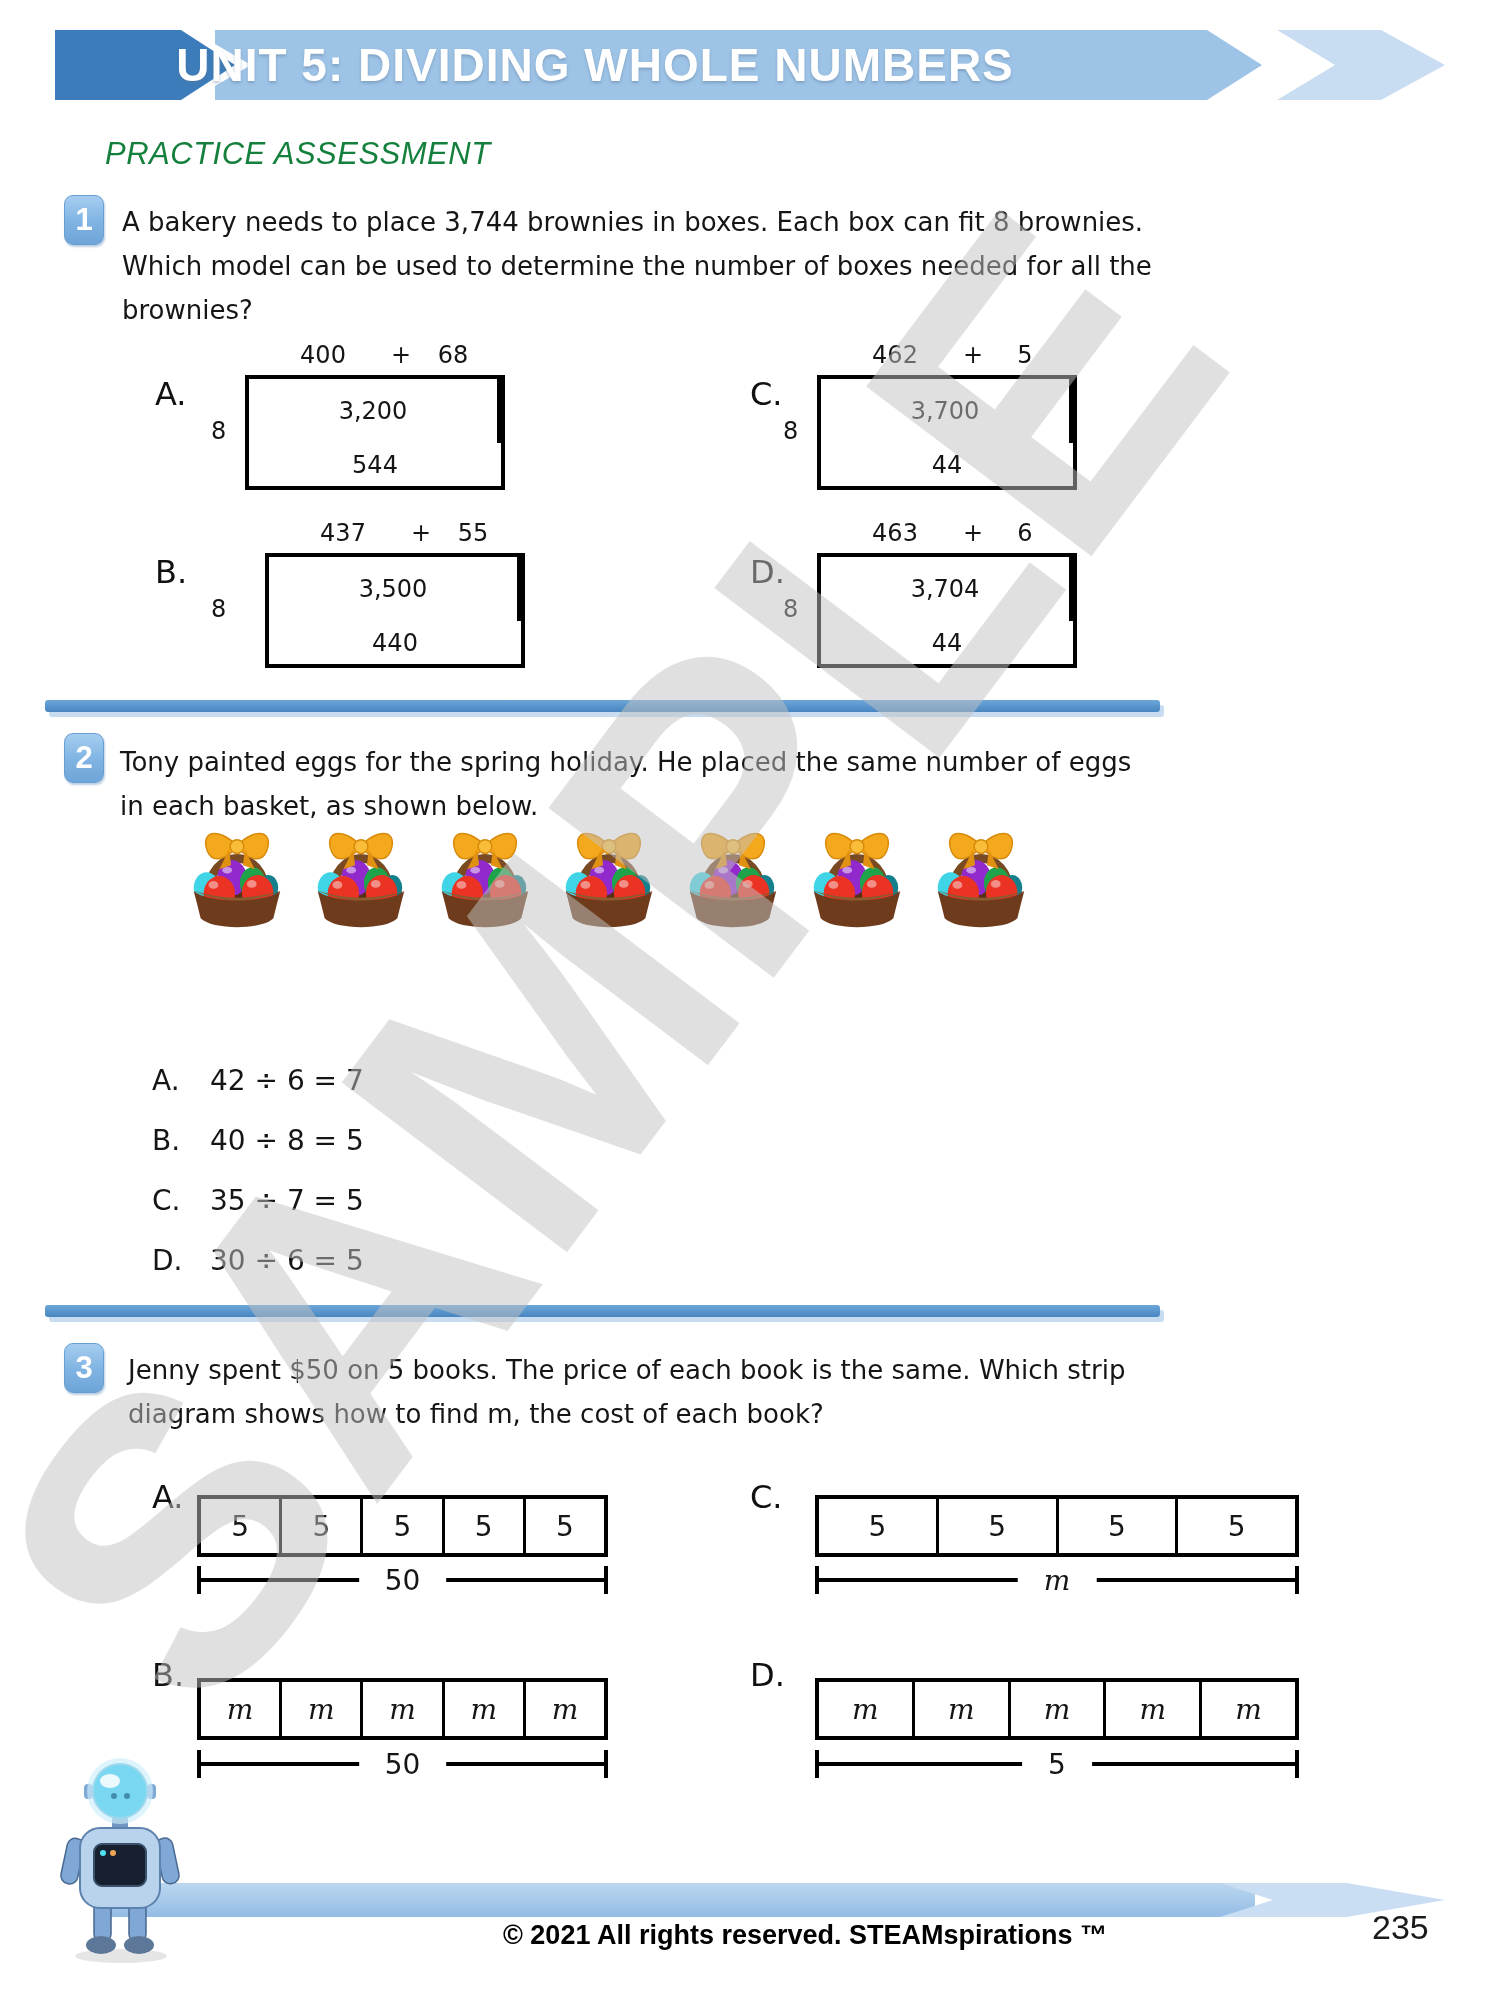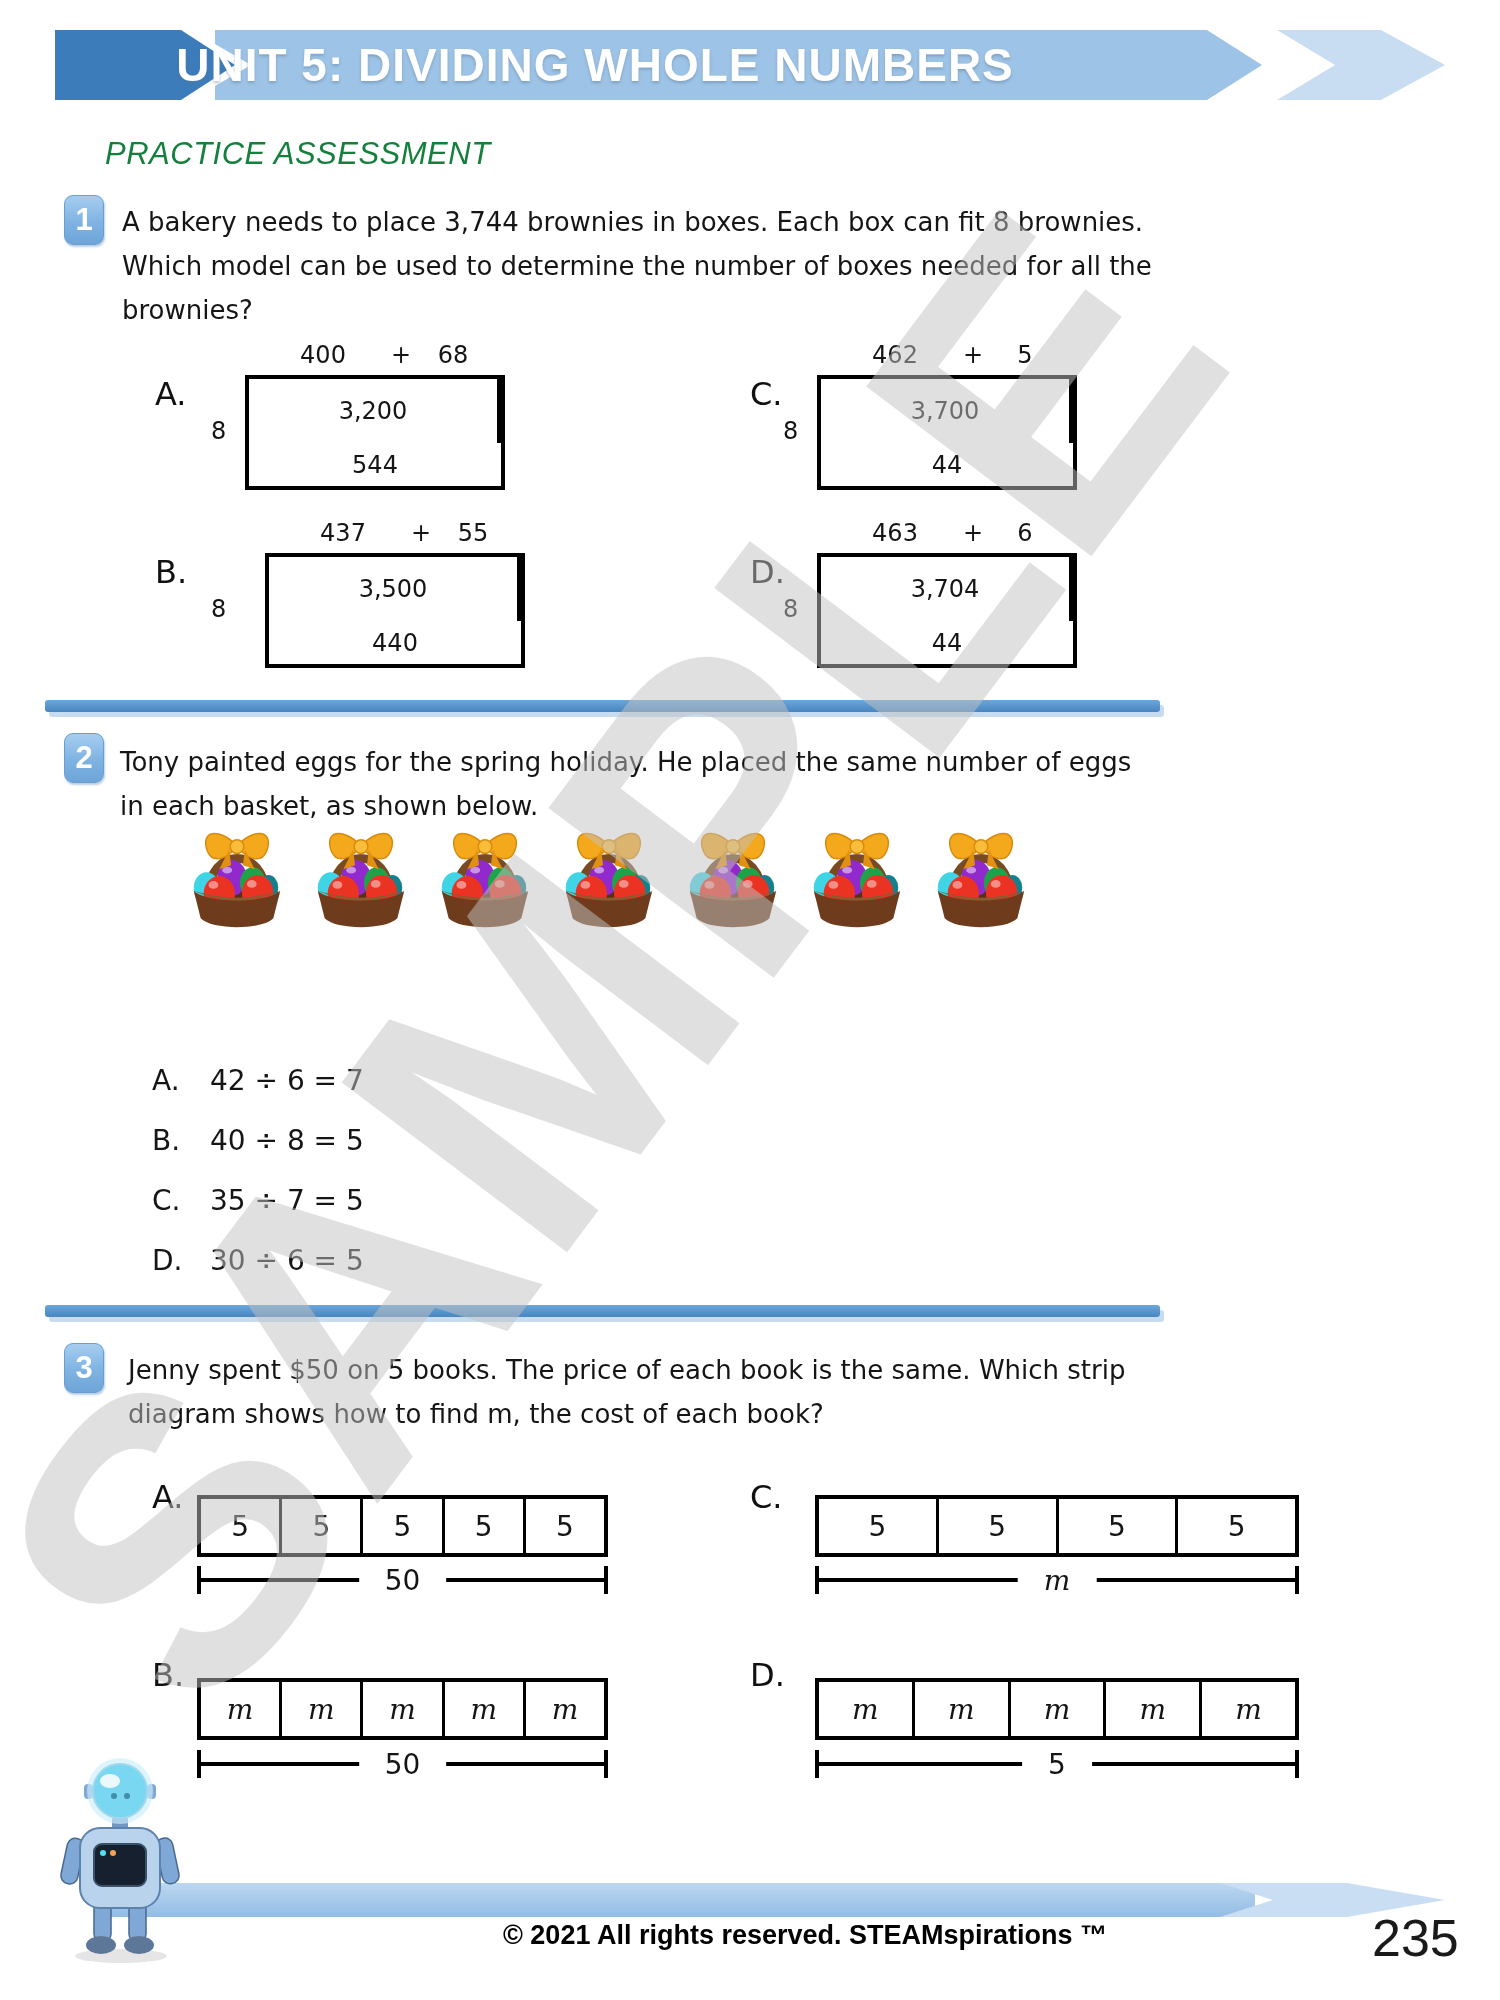--- a/index.html
+++ b/index.html
@@ -64,21 +64,21 @@
   .total-line::after{right:0;}
   .total-label{position:absolute;left:50%;top:14px;transform:translate(-50%,-50%);
     background:#ffffff;padding:0 26px;font-size:28px;}
 
   
   .robot-svg{position:absolute;left:56px;top:1752px;z-index:3;}
   .footer-svg{position:absolute;left:95px;top:1883px;z-index:2;}
   .copyright{position:absolute;left:460px;top:1920px;width:690px;text-align:center;
     font-family:"Liberation Sans",sans-serif;font-weight:bold;font-size:27px;color:#000;}
   .page-number{position:absolute;left:1372px;top:1908px;font-family:"Liberation Sans",sans-serif;
-    font-size:52px;color:#1a1a1a;}
+    font-size:34px;color:#1a1a1a;}
 
   
   .watermark{position:absolute;left:610px;top:960px;transform:translate(-50%,-50%) rotate(-53deg);
     font-family:"Liberation Sans",sans-serif;font-weight:bold;font-size:410px;letter-spacing:2px;
     color:#c3c3c3;opacity:.5;z-index:8;pointer-events:none;white-space:nowrap;}
 </style>
 </head>
 <body>
 
 <div class="page">

